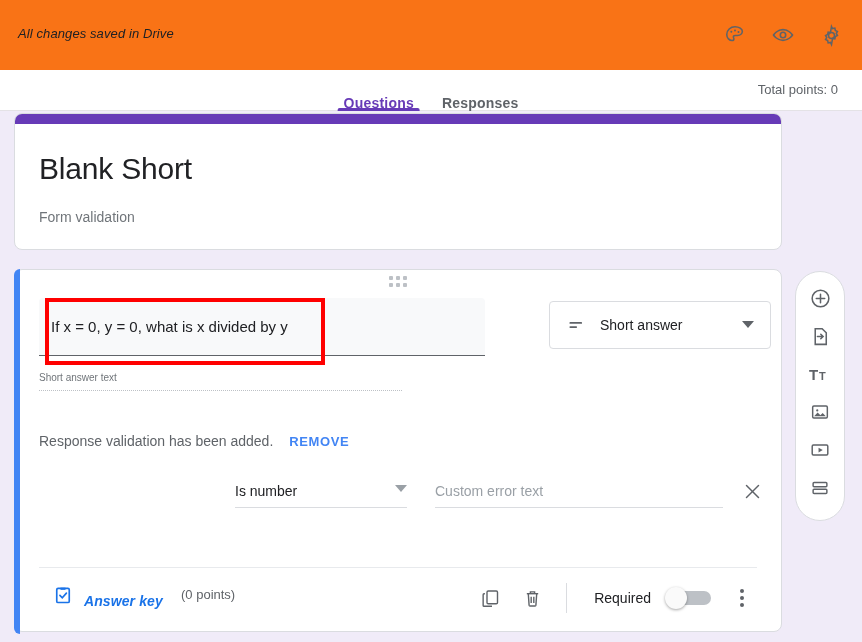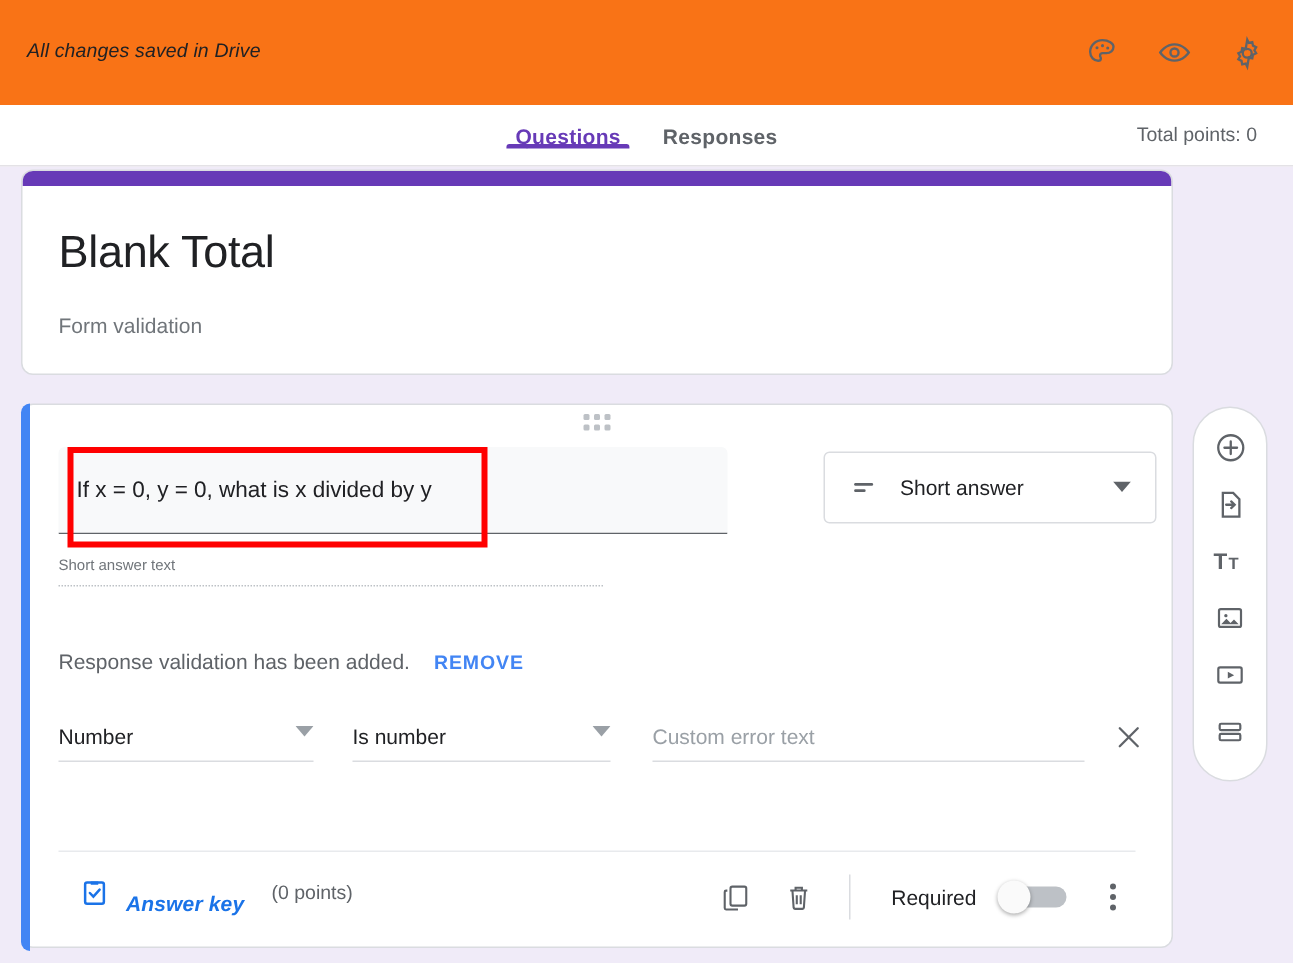--- a/index.html
+++ b/index.html
@@ -35,21 +35,21 @@
   .icon-btn svg { display: block; }
 
   
   .tabstrip {
     position: absolute; left: 0; top: 70px; width: 862px; height: 41px;
     background: #ffffff;
     border-bottom: 1px solid #e4e2e6;
   }
   .tabs {
     position: absolute; left: 50%; transform: translateX(-50%);
-    top: 0; height: 41px; display: flex; align-items: center;
+    top: 0; height: 41px; display: flex; align-items: flex-end;
   }
   .tab {
     display: flex; align-items: center; justify-content: center;
     padding: 0 14px; font-size: 14px; font-weight: bold;
     color: #5f6368; cursor: pointer; position: relative;
     letter-spacing: .2px;
   }
   .tab.active { color: #673ab7; }
   .tab.active::after {
     content: ""; position: absolute; left: 8px; right: 8px; bottom: 0;
@@ -265,21 +265,21 @@
       <span>Responses</span>
     </div>
   </div>
   <div class="total-points">Total points: 0</div>
 </div>
 
 <div class="canvas">
 
   <div class="card header-card">
     <div class="header-stripe"></div>
-    <div class="form-title">Blank Total</div>
+    <div class="form-title">Blank Short</div>
     <div class="form-desc">Form validation</div>
   </div>
 
   <div class="card question-card">
     <div class="left-accent"></div>
 
     <div class="drag-handle">
       <i></i>
         <i></i>
         <i></i>
@@ -315,28 +315,20 @@
       <div class="ph">Short answer text</div>
       <div class="dotted"></div>
     </div>
 
     <div class="validation-note">
       <span class="txt">Response validation has been added.</span>
       <span class="remove">REMOVE</span>
     </div>
 
     <div class="validation-row">
-      <div class="vsel vsel-1">
-        <span class="lab">Number</span>
-        <span class="arr">
-          <svg width="12" height="8" viewBox="0 0 12 8">
-              <path d="M0 0h12L6 7z" fill="#9aa0a6"></path>
-            </svg>
-        </span>
-      </div>
       <div class="vsel vsel-2">
         <span class="lab">Is number</span>
         <span class="arr">
           <svg width="12" height="8" viewBox="0 0 12 8">
               <path d="M0 0h12L6 7z" fill="#9aa0a6"></path>
             </svg>
         </span>
       </div>
       <div class="verror">
         <span class="ph">Custom error text</span>

